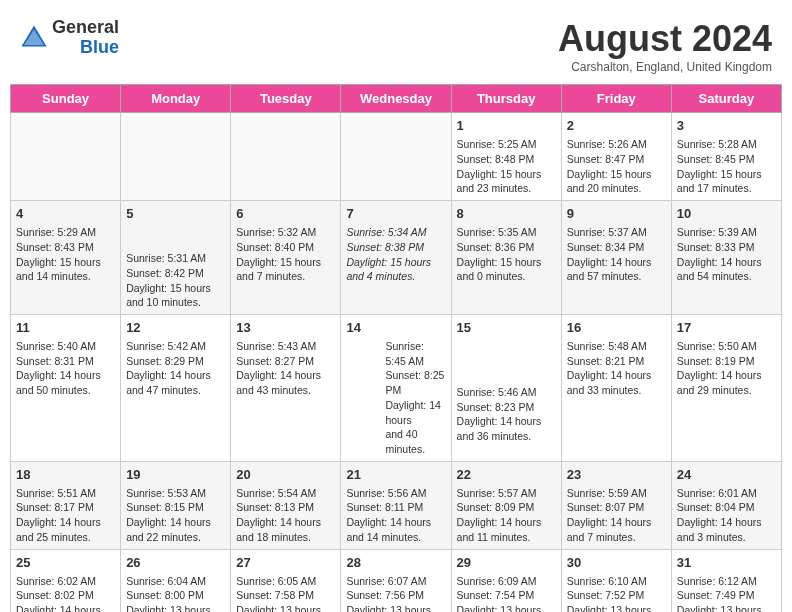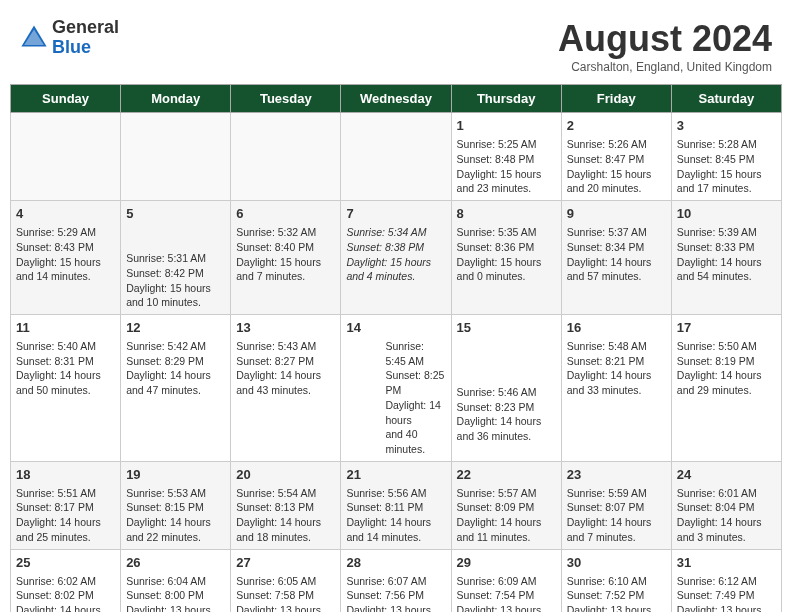--- a/index.html
+++ b/index.html
@@ -27,20 +27,21 @@
     }
     .logo-general {
       font-size: 18px;
       font-weight: bold;
       color: #333;
     }
     .logo-blue {
       font-size: 18px;
       font-weight: bold;
       color: #1a6abf;
+      text-align: right;
     }
     .logo-icon {
       width: 28px;
       height: 28px;
       margin-right: 4px;
     }
     .title-area {
       text-align: right;
     }
     .month-title {
@@ -51,21 +52,21 @@
     .location {
       font-size: 12px;
       color: #555;
     }
     .calendar {
       width: 100%;
       border-collapse: collapse;
       margin-top: 6px;
     }
     .calendar th {
-      background-color: #14532d;
+      background-color: #ec4899;
       color: #fff;
       text-align: center;
       padding: 6px 4px;
       font-size: 13px;
       border: 1px solid #aaa;
     }
     .calendar td {
       vertical-align: top;
       border: 1px solid #ccc;
       padding: 4px 5px;

